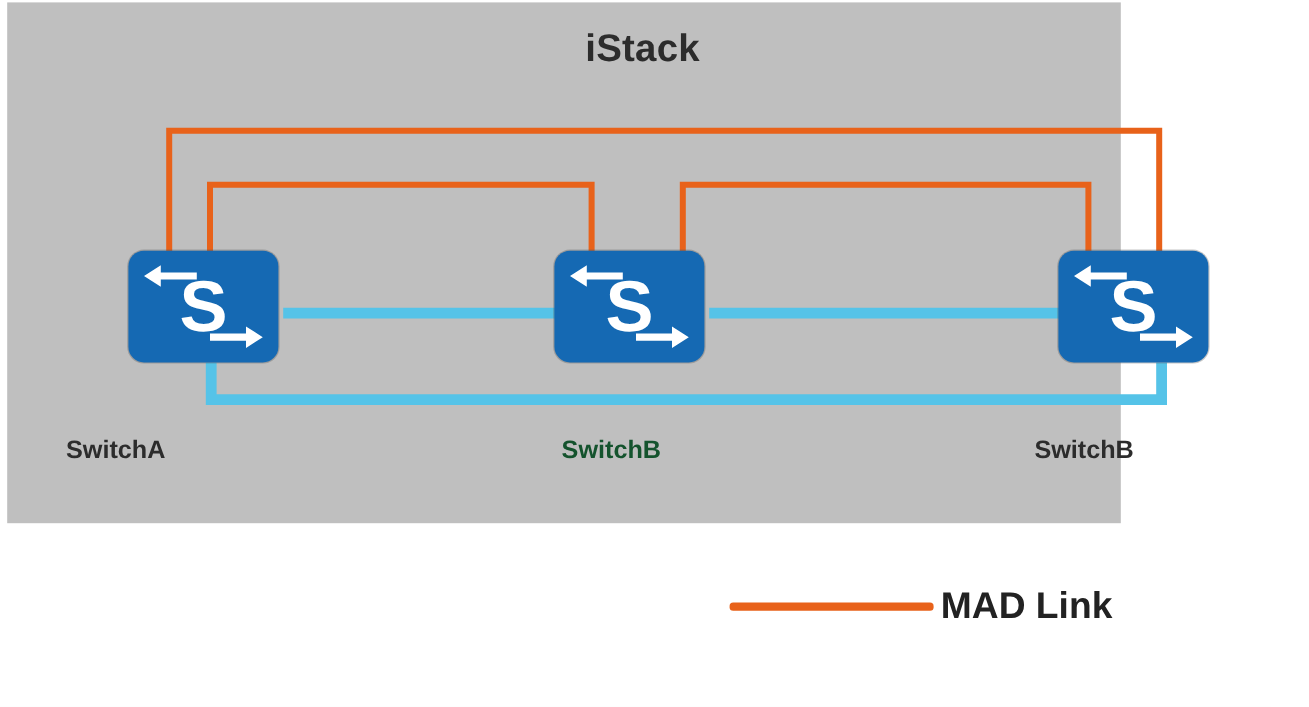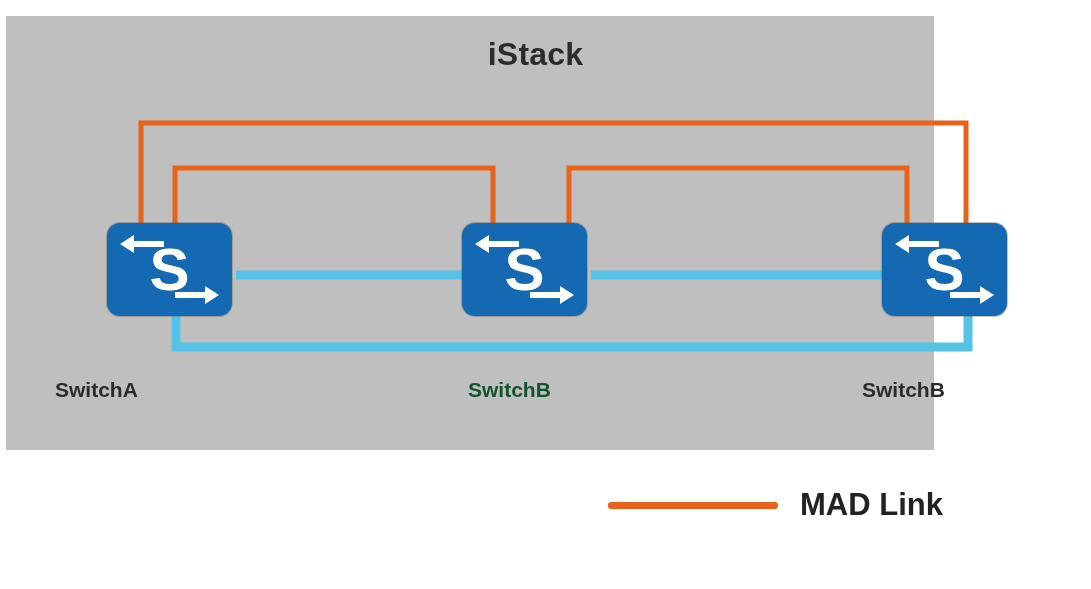--- a/index.html
+++ b/index.html
@@ -17,21 +17,21 @@
   #root {
     position: relative;
     width: 1091px;
     height: 589px;
     background: #ffffff;
   }
   
   .panel {
     position: absolute;
     left: 6px;
-    top: 16px;
+    top: 2px;
     width: 928px;
     height: 434px;
     background: #bfbfbf;
     text-decoration: underline;
   }
   
   .panel-title {
     position: absolute;
     left: 0;
     top: 20px;
@@ -102,21 +102,21 @@
     align-items: center;
     height: 50px;
   }
   .legend-swatch {
     width: 170px;
     height: 7px;
     border-radius: 3px;
     flex: 0 0 auto;
   }
   .legend-text {
-    margin-left: 22px;
+    margin-left: 6px;
     font-size: 31px;
     font-weight: bold;
     color: #222222;
     white-space: nowrap;
   }
 </style>
 </head>
 <body>
 
 <div id="root">

